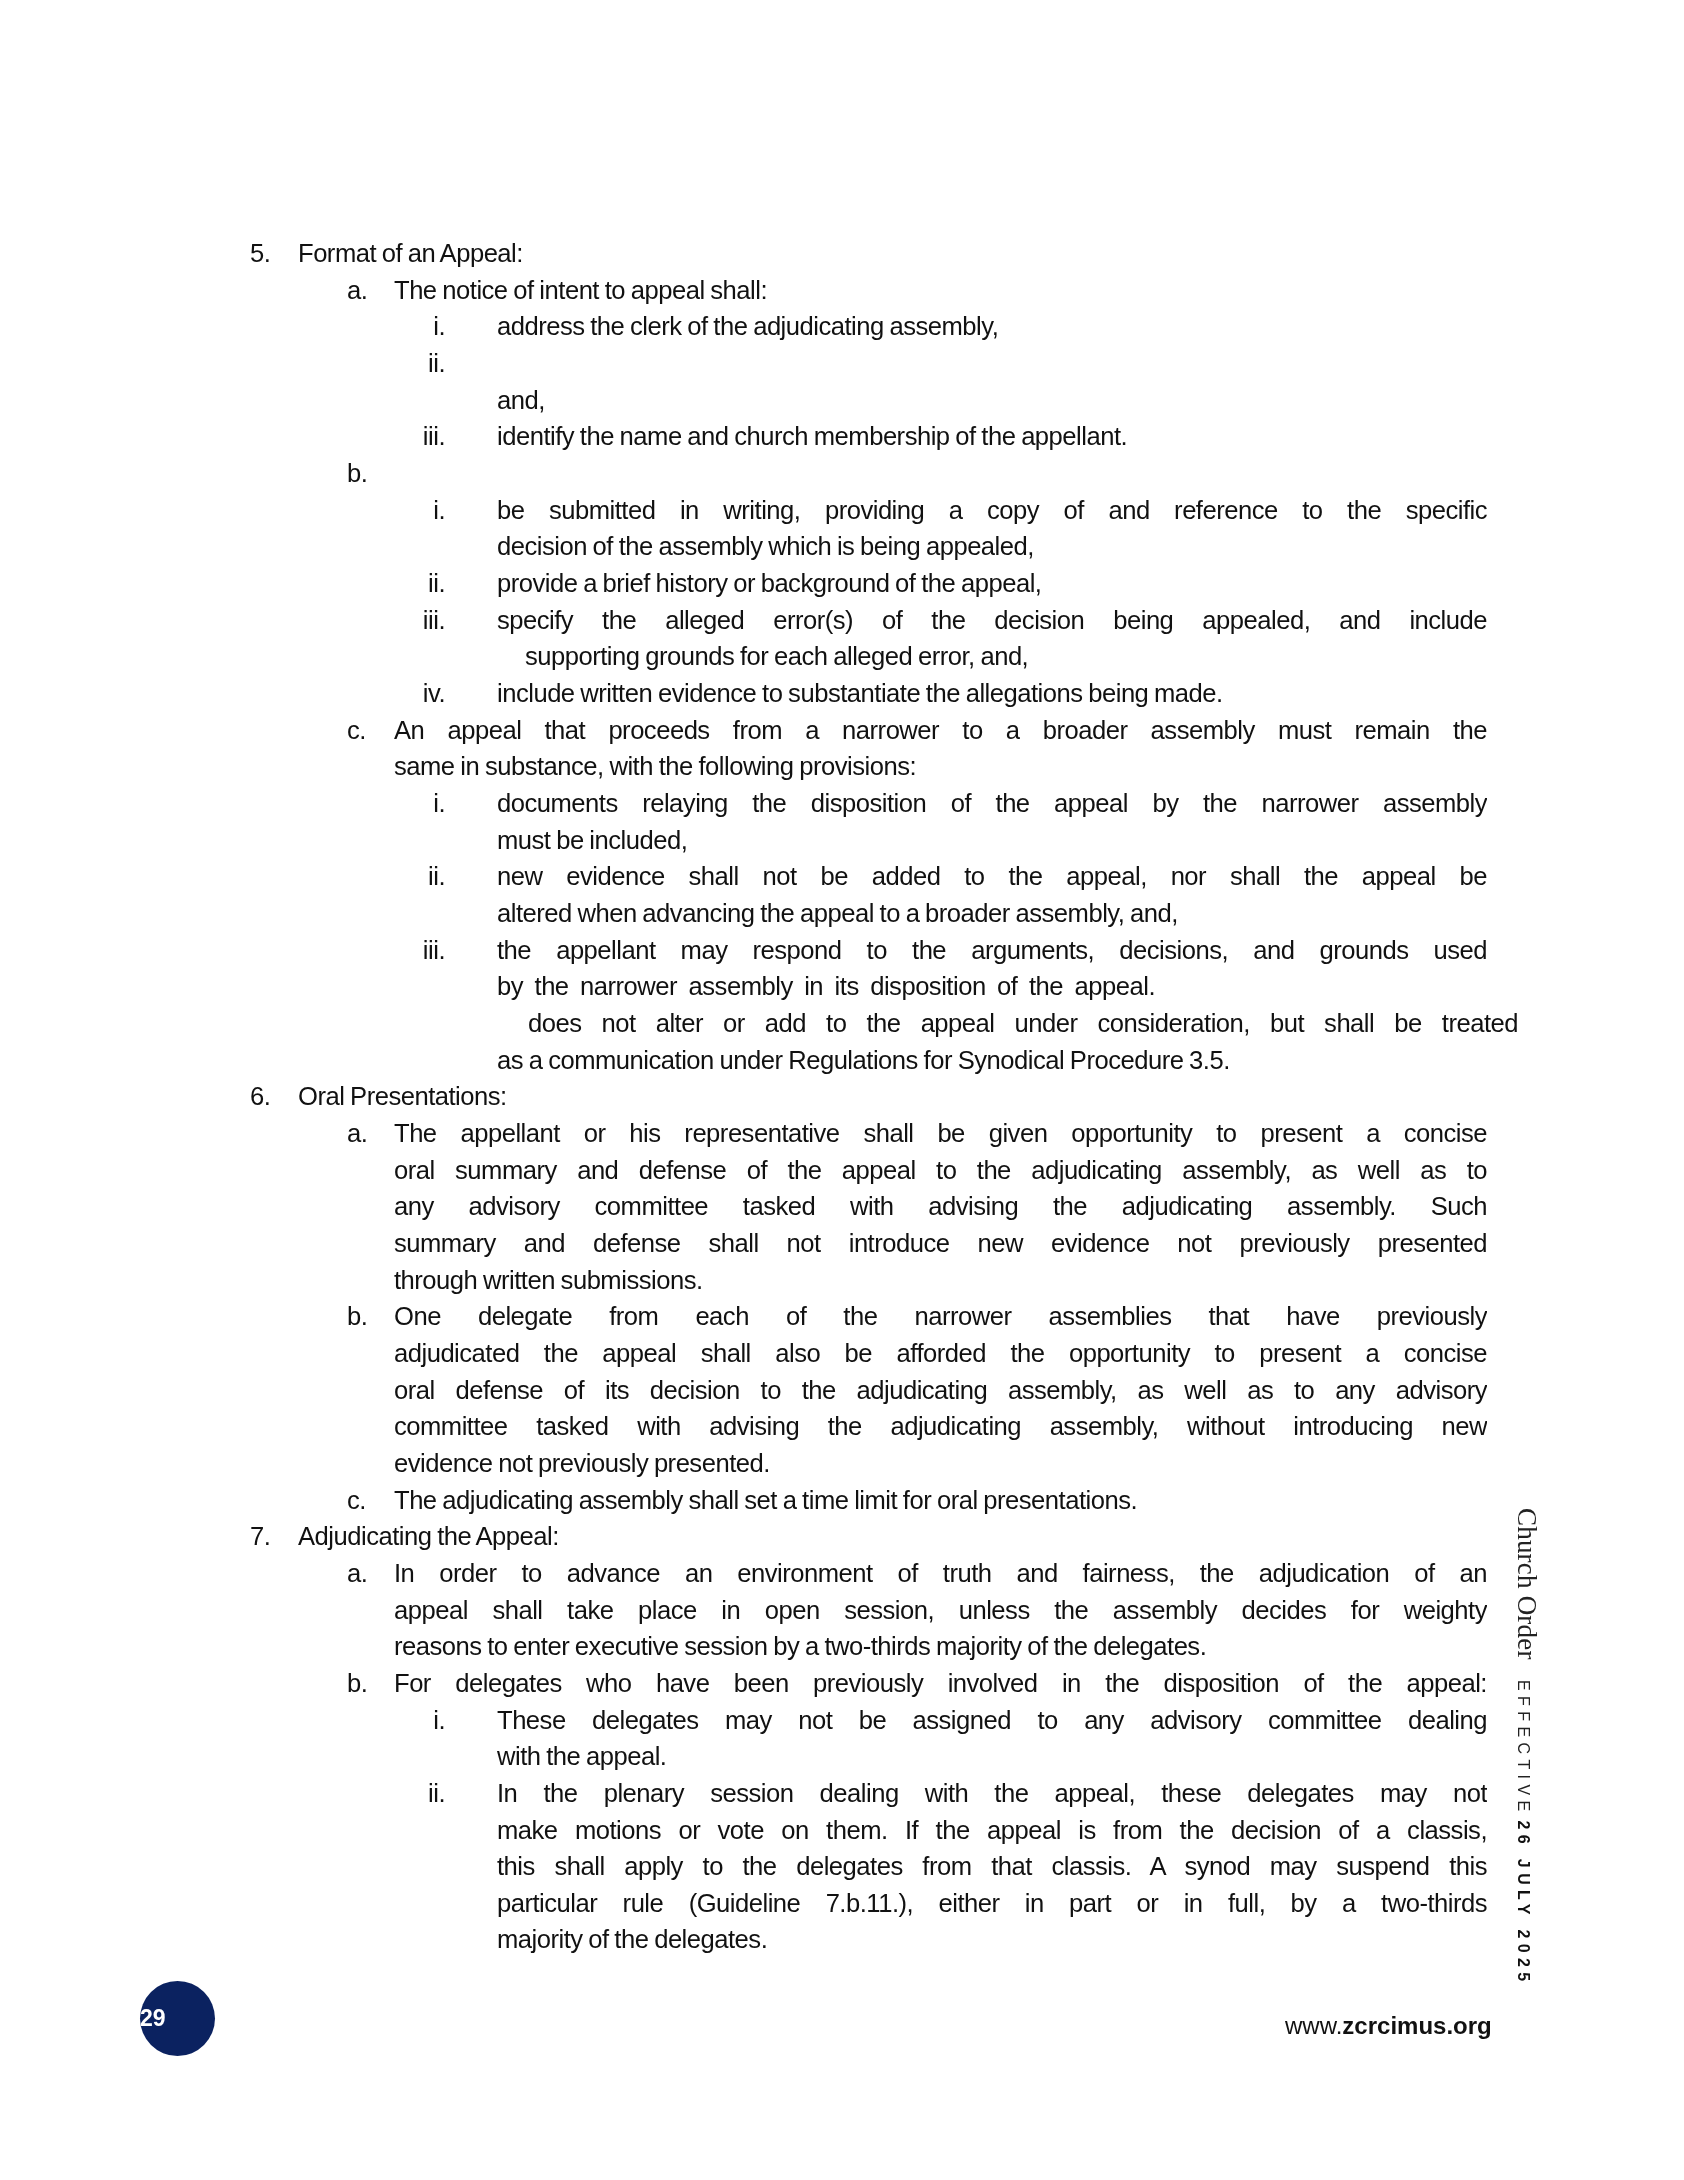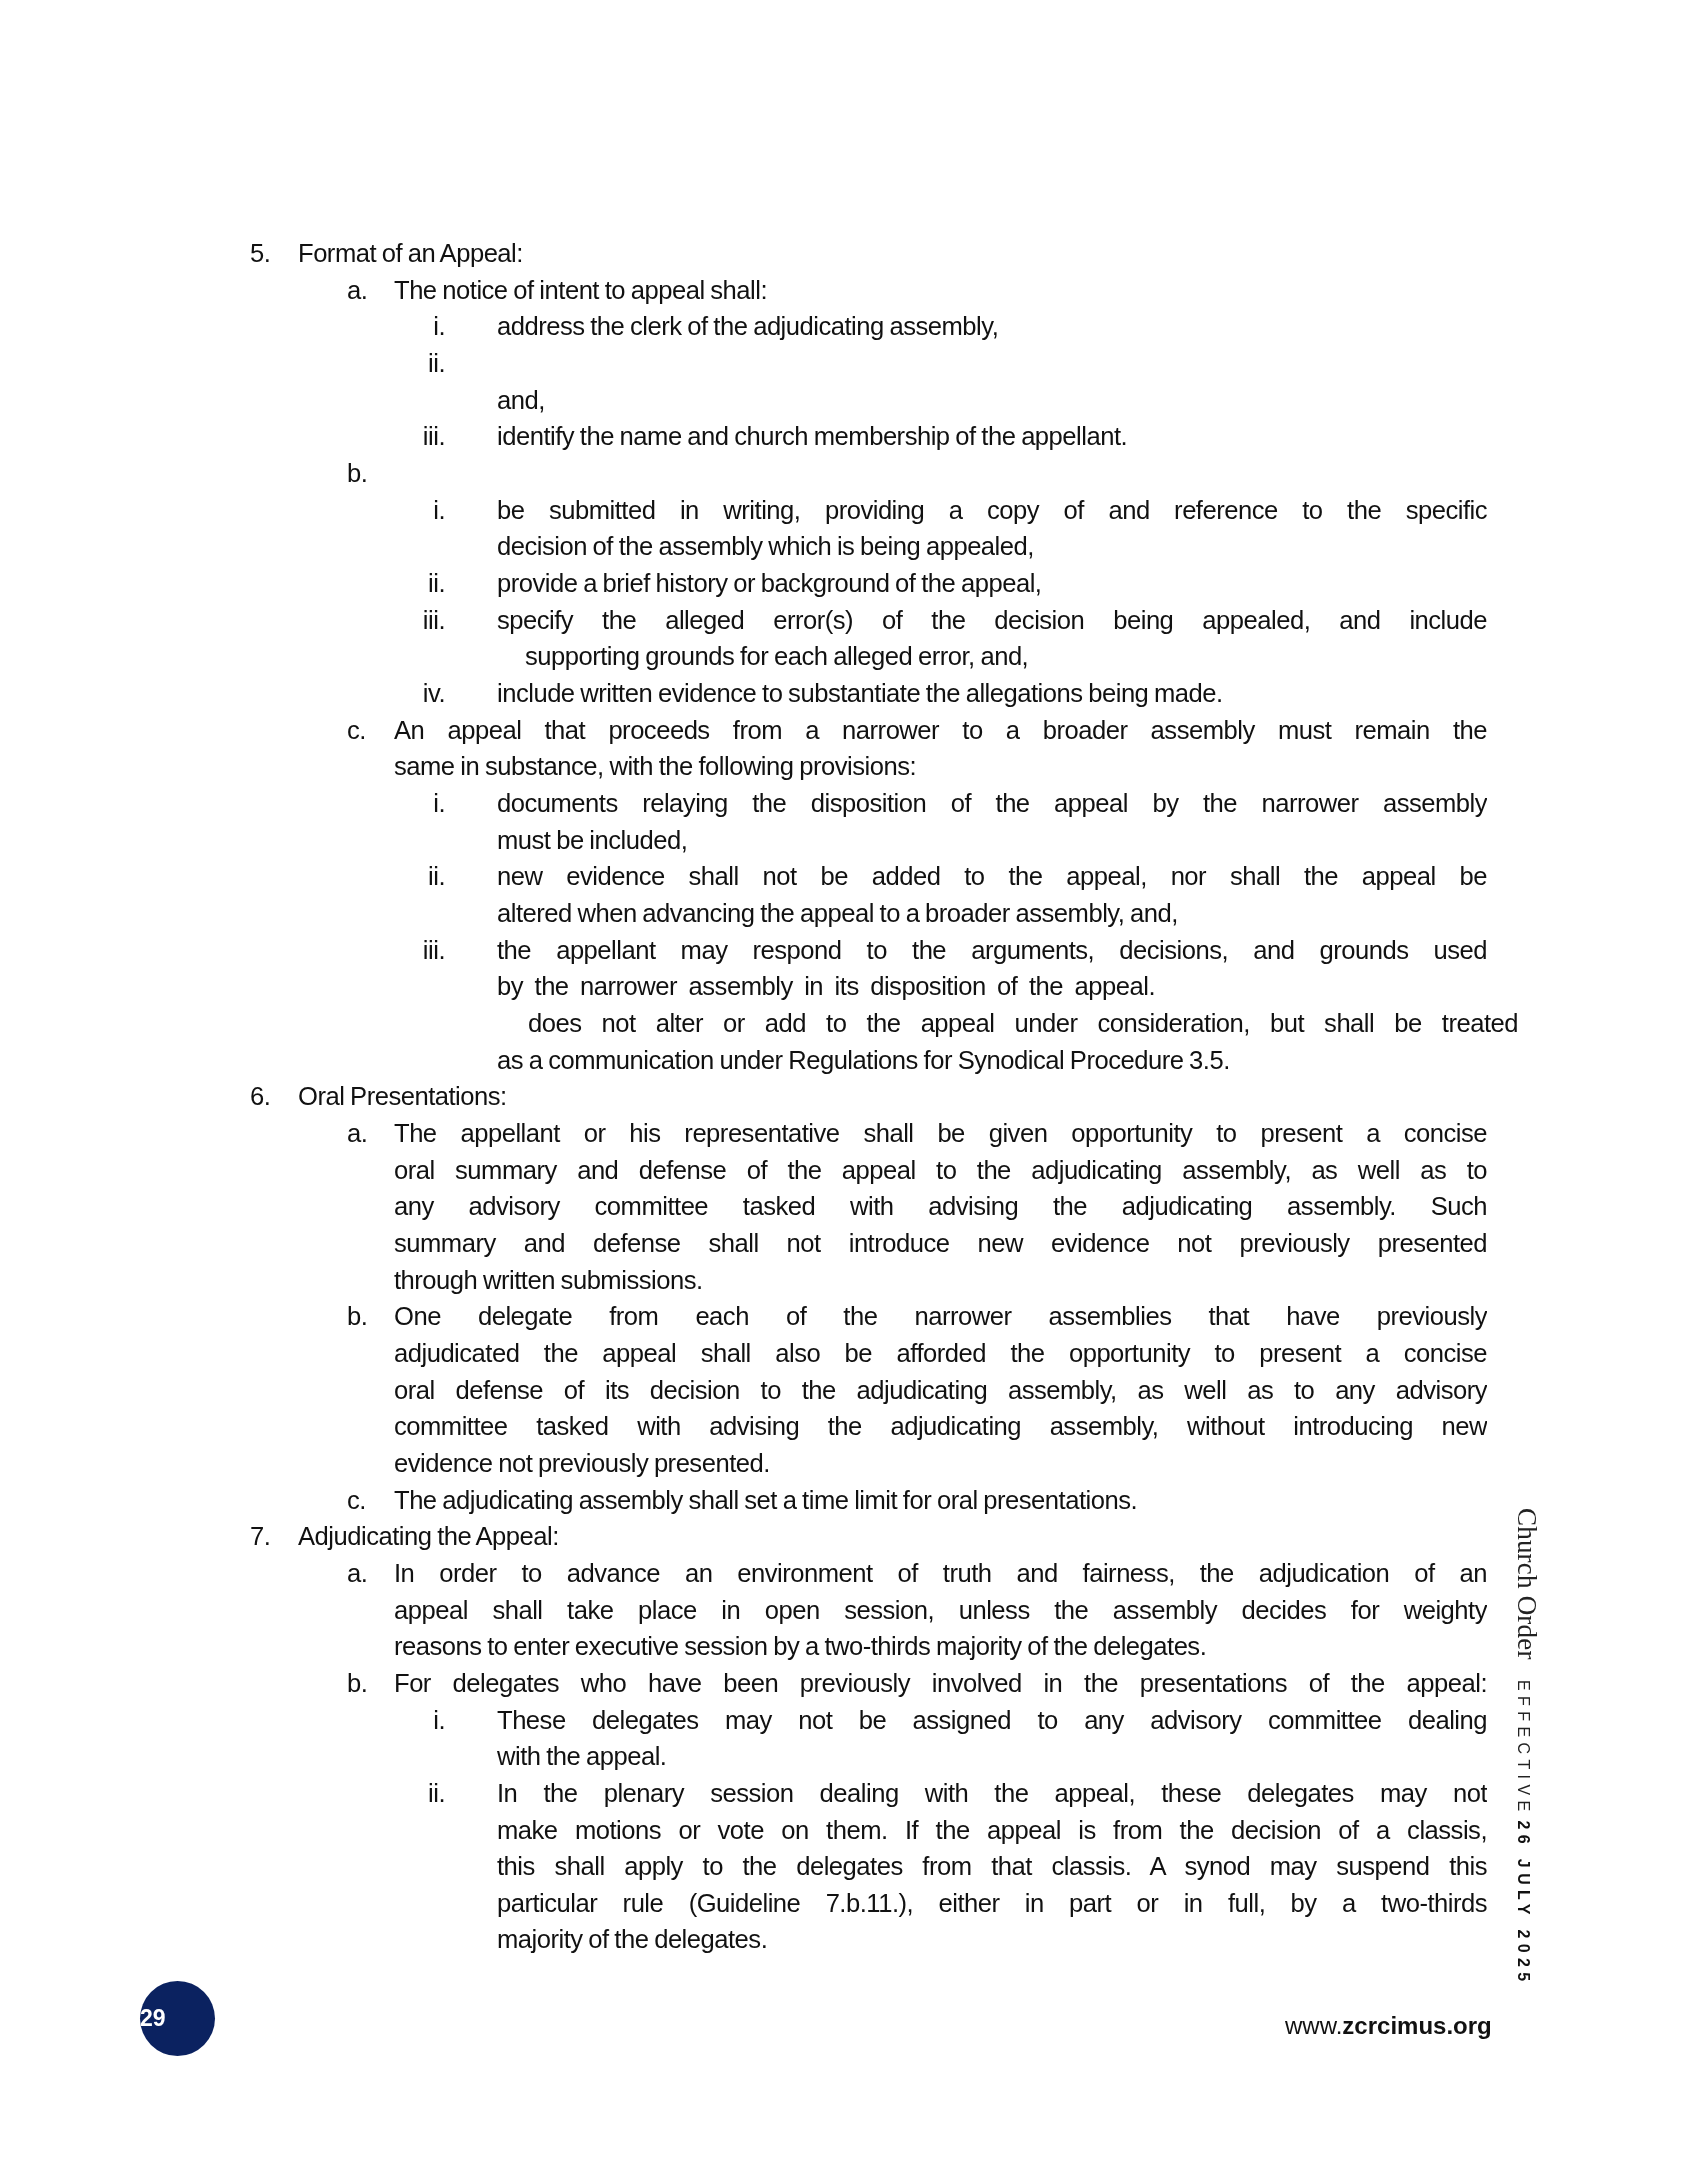--- a/index.html
+++ b/index.html
@@ -245,21 +245,21 @@
       <div class="ln" style="top: 1592px; left: 0px; width: 1685px;">
         <span class="mk mk-l2"></span>
         <span class="tx tx-l2 just">appeal shall take place in open session, unless the assembly decides for weighty</span>
       </div>
       <div class="ln" style="top: 1628px; left: 0px; width: 1685px;">
         <span class="mk mk-l2"></span>
         <span class="tx tx-l2">reasons to enter executive session by a two-thirds majority of the delegates.</span>
       </div>
       <div class="ln" style="top: 1665px; left: 0px; width: 1685px;">
         <span class="mk mk-l2">b.</span>
-        <span class="tx tx-l2 just">For delegates who have been previously involved in the presentations of the appeal:</span>
+        <span class="tx tx-l2 just">For delegates who have been previously involved in the disposition of the appeal:</span>
       </div>
       <div class="ln" style="top: 1702px; left: 0px; width: 1685px;">
         <span class="mk mk-l3">i.</span>
         <span class="tx tx-l3 just">These delegates may not be assigned to any advisory committee dealing</span>
       </div>
       <div class="ln" style="top: 1738px; left: 0px; width: 1685px;">
         <span class="mk mk-l3"></span>
         <span class="tx tx-l3">with the appeal.</span>
       </div>
       <div class="ln" style="top: 1775px; left: 0px; width: 1685px;">

